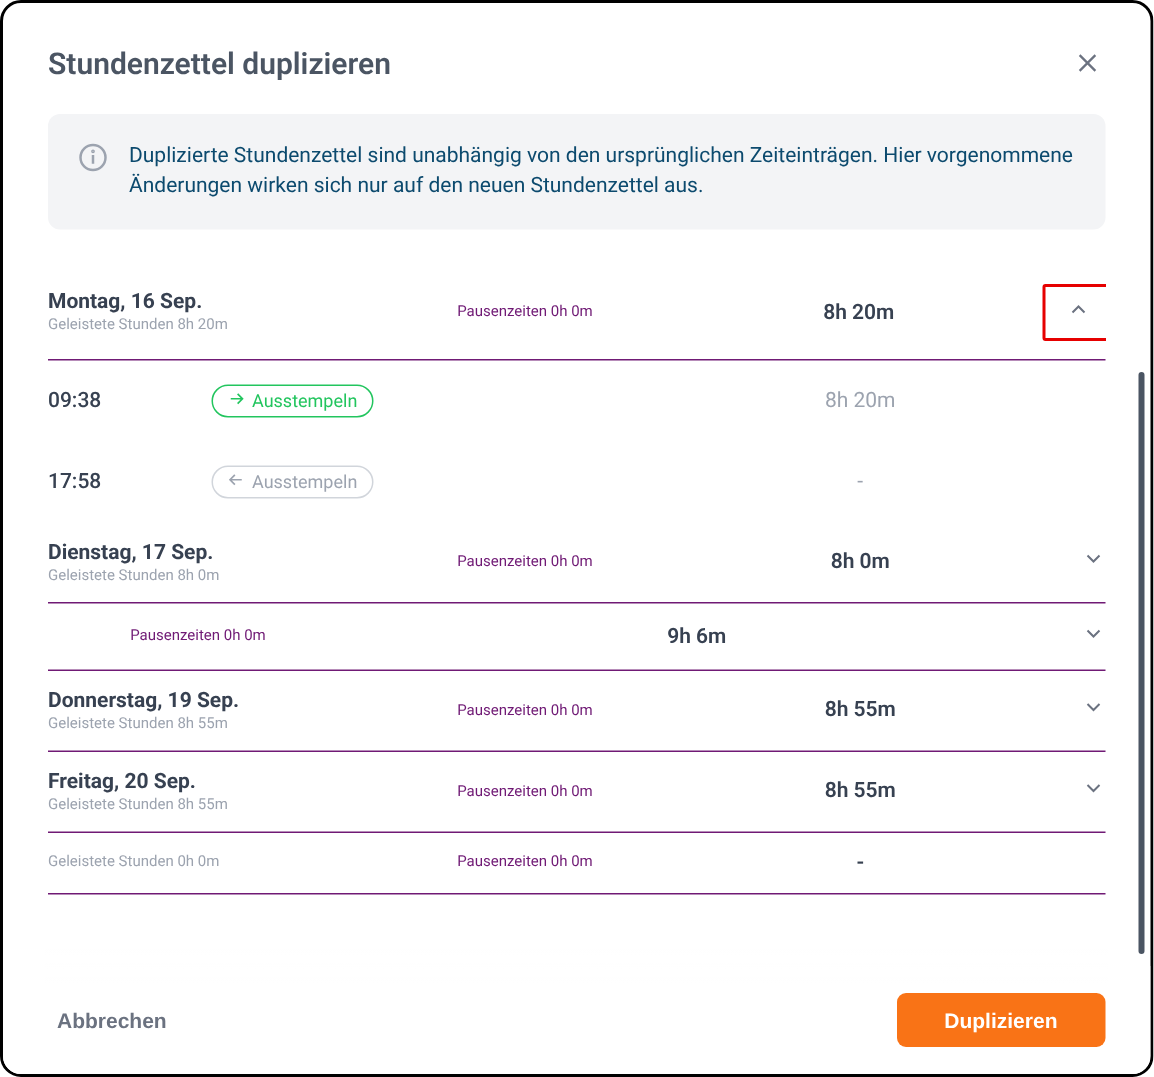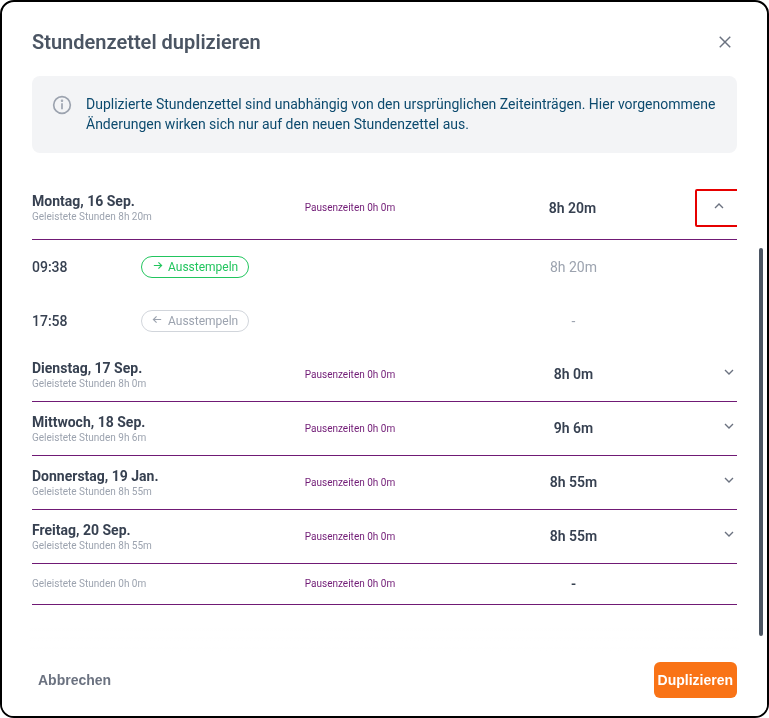--- a/index.html
+++ b/index.html
@@ -198,21 +198,21 @@
       padding: 8px 6px;
     }
     .btn-primary {
       background: #f97316;
       border: none;
       border-radius: 6px;
       font-size: 14px;
       font-weight: 600;
       color: #fff;
       cursor: pointer;
-      padding: 10px 4px;
+      padding: 10px 32px;
     }
     .custom-scroll {
       position: absolute;
       right: 6px;
       top: 248px;
       width: 4px;
       height: 388px;
       background: #4b5563;
       border-radius: 2px;
     }
@@ -297,35 +297,31 @@
           </div>
           <div class="day-break">Pausenzeiten 0h 0m</div>
           <div class="day-total">8h 0m</div>
           <div class="day-toggle">
             <span><svg class="chevron" viewBox="0 0 24 24" fill="none" stroke="currentColor" stroke-width="2">
                 <polyline points="6 9 12 15 18 9"></polyline>
               </svg></span>
           </div>
         </div>
         <div class="day-row">
-          <div class="day-info">
-            <div class="day-name">Mittwoch, 18 Sep.</div>
-            <div class="day-sub">Geleistete Stunden 9h 6m</div>
-          </div>
           <div class="day-break">Pausenzeiten 0h 0m</div>
           <div class="day-total">9h 6m</div>
           <div class="day-toggle">
             <span><svg class="chevron" viewBox="0 0 24 24" fill="none" stroke="currentColor" stroke-width="2">
                 <polyline points="6 9 12 15 18 9"></polyline>
               </svg></span>
           </div>
         </div>
         <div class="day-row">
           <div class="day-info">
-            <div class="day-name">Donnerstag, 19 Jan.</div>
+            <div class="day-name">Donnerstag, 19 Sep.</div>
             <div class="day-sub">Geleistete Stunden 8h 55m</div>
           </div>
           <div class="day-break">Pausenzeiten 0h 0m</div>
           <div class="day-total">8h 55m</div>
           <div class="day-toggle">
             <span><svg class="chevron" viewBox="0 0 24 24" fill="none" stroke="currentColor" stroke-width="2">
                 <polyline points="6 9 12 15 18 9"></polyline>
               </svg></span>
           </div>
         </div>

